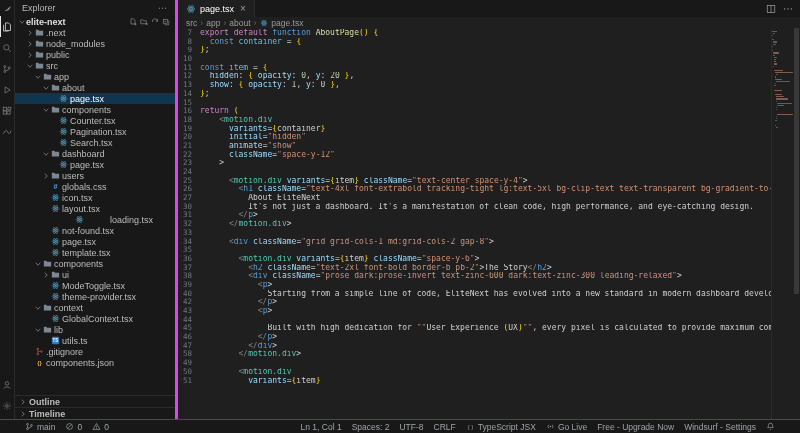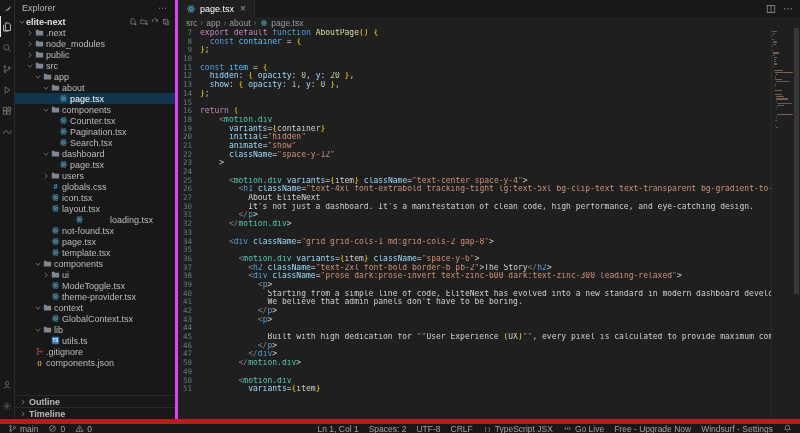--- a/index.html
+++ b/index.html
@@ -78,22 +78,22 @@
 
   .minimap { flex:0 0 22px; width:22px; border-left:1px solid rgba(255,255,255,0.05);
     padding-top:2px; cursor:pointer; position:relative; }
   .mm-line { height:2.2px; display:flex; }
   .mm-bar { height:1.2px; margin-top:0.5px; border-radius:0.6px; background:rgba(200,200,200,0.38); }
   .mm-bar.str { background:rgba(206,145,120,0.55); }
   .vscroll { flex:0 0 7px; width:7px; position:relative; }
   .vthumb { position:absolute; top:0; left:1px; width:5px; height:68%; background:rgba(121,121,121,0.28); }
 
   
-  .status-bar { height:14px; flex:0 0 14px; background:#181818; border-top:5px solid #b91c1c;
-    display:flex; align-items:stretch; font-size:8.5px; color:#9fa4a8; padding:0 3px; }
+  .status-bar { height:14px; flex:0 0 14px; background:#181818; border-top:1px solid #b91c1c;
+    display:flex; align-items:stretch; font-size:8.5px; color:#9fa4a8; padding:0 20px; }
   .sb-left, .sb-right { display:flex; align-items:stretch; }
   .sb-right { margin-left:auto; }
   .sb-item { display:flex; align-items:center; gap:3px; padding:0 5px; cursor:pointer; white-space:nowrap; }
   .sb-item .icon svg { width:9px; height:9px; }
 </style>
 </head>
 <body>
 
 <div class="root">
   <div class="app">
@@ -777,21 +777,20 @@
             <div class="code-line"><span class="ln">31</span><span class="lc">        <span class="tk-pun">&lt;/</span><span class="tk-tag">p</span>&gt;</span></div>
             <div class="code-line"><span class="ln">32</span><span class="lc">      <span class="tk-pun">&lt;/</span><span class="tk-cmp">motion.div</span>&gt;</span></div>
             <div class="code-line"><span class="ln">33</span><span class="lc"></span></div>
             <div class="code-line"><span class="ln">34</span><span class="lc">      <span class="tk-pun">&lt;</span><span class="tk-tag">div</span> <span class="tk-attr">className</span>=<span class="tk-str">"grid grid-cols-1 md:grid-cols-2 gap-8"</span>&gt;</span></div>
             <div class="code-line"><span class="ln">35</span><span class="lc"></span></div>
             <div class="code-line"><span class="ln">36</span><span class="lc">        <span class="tk-pun">&lt;</span><span class="tk-cmp">motion.div</span> <span class="tk-attr">variants</span>=<span class="tk-brace">{</span>item<span class="tk-brace">}</span> <span class="tk-attr">className</span>=<span class="tk-str">"space-y-6"</span>&gt;</span></div>
             <div class="code-line"><span class="ln">37</span><span class="lc">          <span class="tk-pun">&lt;</span><span class="tk-tag">h2</span> <span class="tk-attr">className</span>=<span class="tk-str">"text-2xl font-bold border-b pb-2"</span>&gt;The Story<span class="tk-pun">&lt;/</span><span class="tk-tag">h2</span>&gt;</span></div>
             <div class="code-line"><span class="ln">38</span><span class="lc">          <span class="tk-pun">&lt;</span><span class="tk-tag">div</span> <span class="tk-attr">className</span>=<span class="tk-str">"prose dark:prose-invert text-zinc-600 dark:text-zinc-300 leading-relaxed"</span>&gt;</span></div>
             <div class="code-line"><span class="ln">39</span><span class="lc">            <span class="tk-pun">&lt;</span><span class="tk-tag">p</span>&gt;</span></div>
             <div class="code-line"><span class="ln">40</span><span class="lc">              Starting from a simple line of code, EliteNext has evolved into a new standard in modern dashboard development.</span></div>
-            <div class="code-line"><span class="ln">41</span><span class="lc">              We believe that admin panels don't have to be boring.</span></div>
             <div class="code-line"><span class="ln">42</span><span class="lc">            <span class="tk-pun">&lt;/</span><span class="tk-tag">p</span>&gt;</span></div>
             <div class="code-line"><span class="ln">43</span><span class="lc">            <span class="tk-pun">&lt;</span><span class="tk-tag">p</span>&gt;</span></div>
             <div class="code-line"><span class="ln">44</span><span class="lc"></span></div>
             <div class="code-line"><span class="ln">45</span><span class="lc">              Built with high dedication for <span class="tk-str">""</span>User Experience <span class="tk-brace">(</span>UX<span class="tk-brace">)</span><span class="tk-str">""</span>, every pixel is calculated to provide maximum comfort for us</span></div>
             <div class="code-line"><span class="ln">46</span><span class="lc">            <span class="tk-pun">&lt;/</span><span class="tk-tag">p</span>&gt;</span></div>
             <div class="code-line"><span class="ln">47</span><span class="lc">          <span class="tk-pun">&lt;/</span><span class="tk-tag">div</span>&gt;</span></div>
             <div class="code-line"><span class="ln">58</span><span class="lc">        <span class="tk-pun">&lt;/</span><span class="tk-cmp">motion.div</span>&gt;</span></div>
             <div class="code-line"><span class="ln">49</span><span class="lc"></span></div>
             <div class="code-line"><span class="ln">50</span><span class="lc">        <span class="tk-pun">&lt;</span><span class="tk-cmp">motion.div</span></span></div>
             <div class="code-line"><span class="ln">51</span><span class="lc">          <span class="tk-attr">variants</span>=<span class="tk-brace">{</span>item<span class="tk-brace">}</span></span></div>

